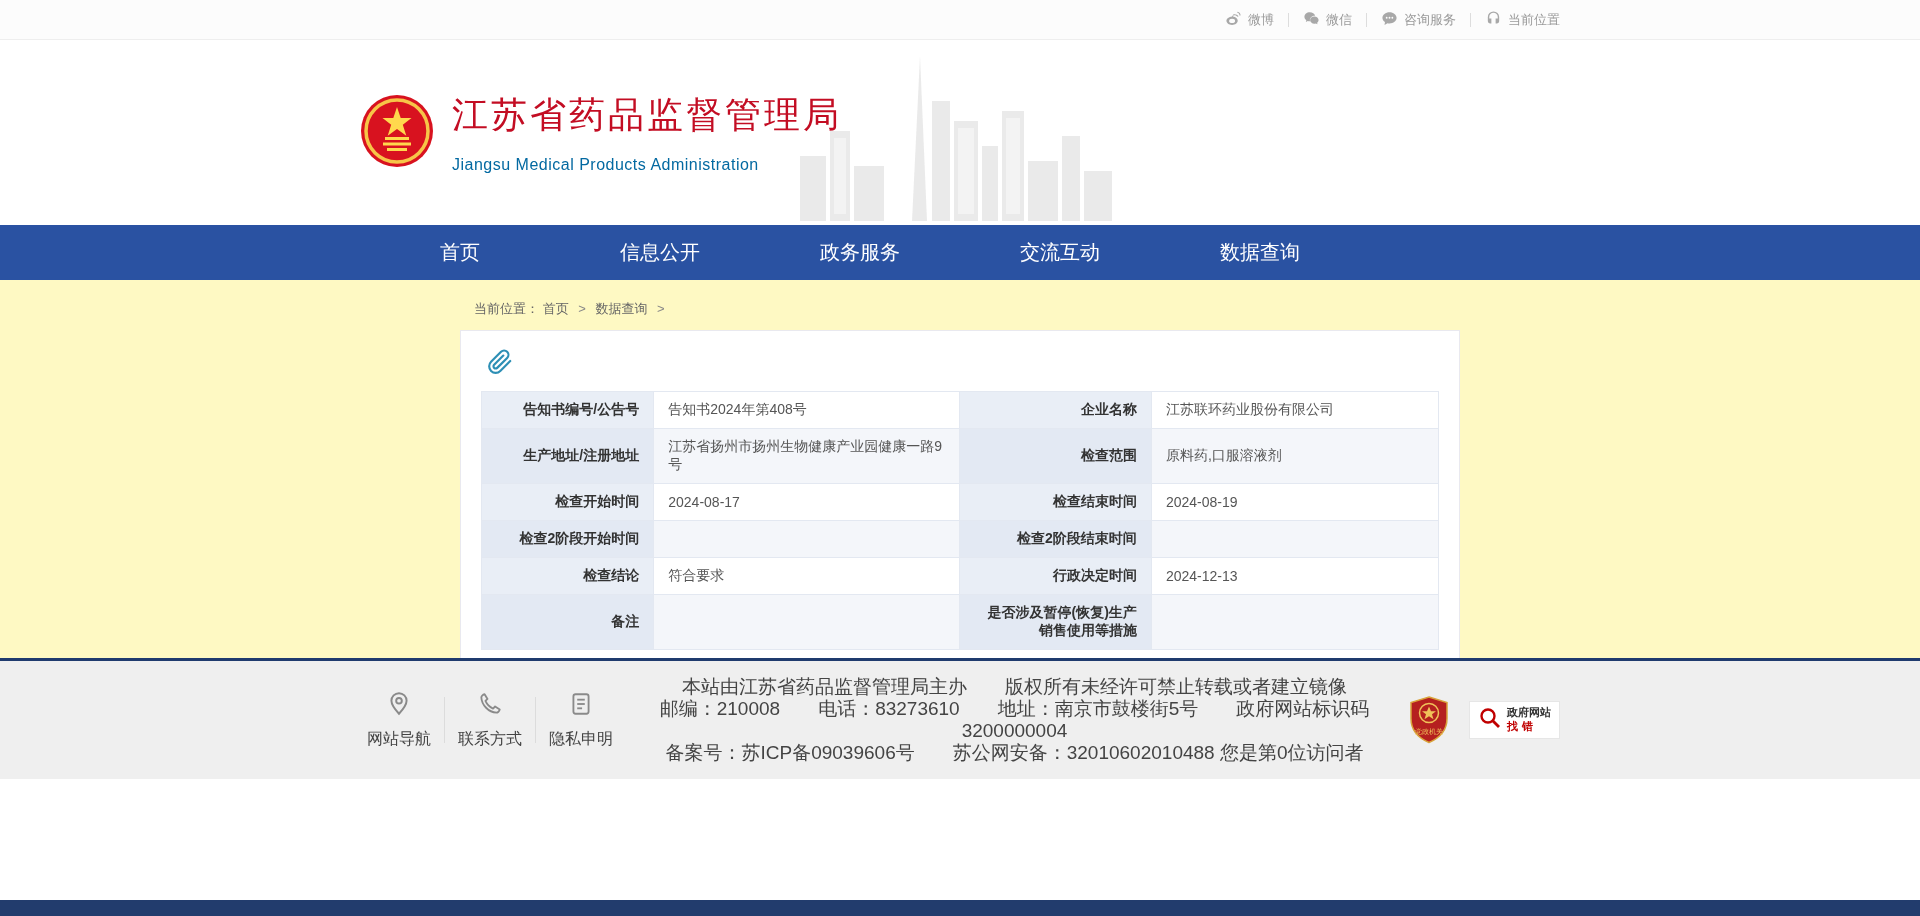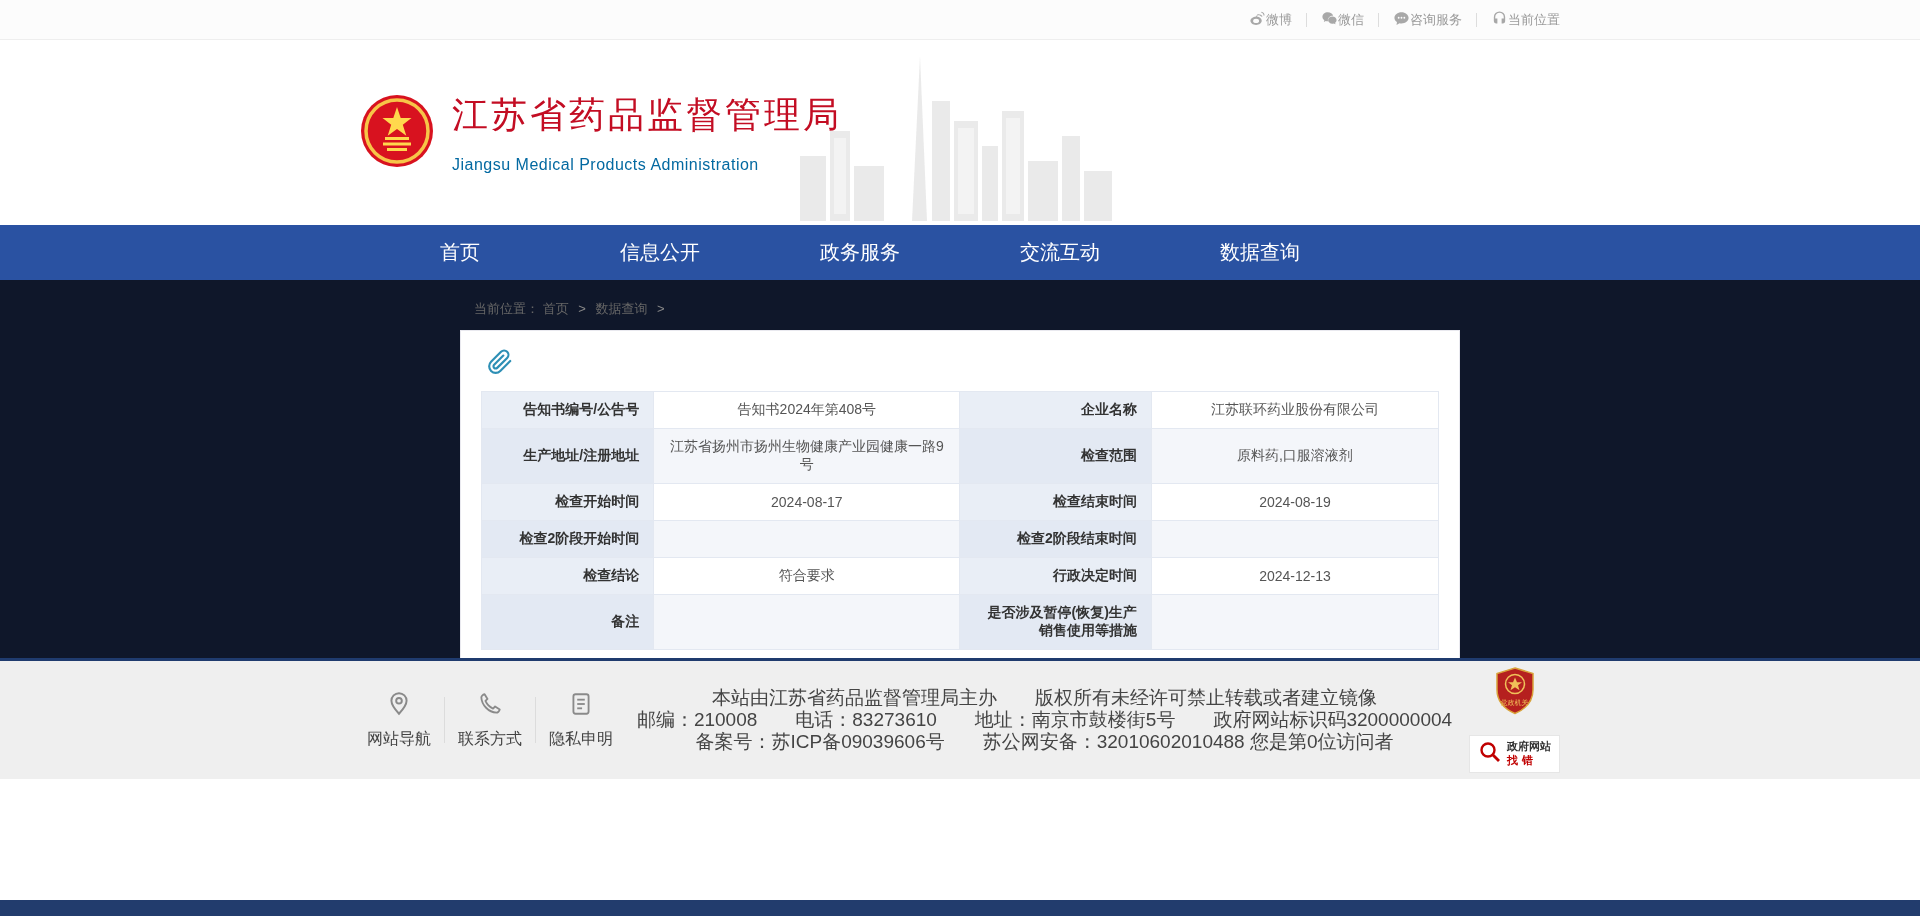--- a/index.html
+++ b/index.html
@@ -3,62 +3,62 @@
 <meta charset="utf-8">
 <style>
   * { margin:0; padding:0; box-sizing:border-box; }
   html,body { width:1920px; height:916px; overflow:hidden; background:#fff;
     font-family:"Liberation Sans","DejaVu Sans",sans-serif; }
   .container { width:1200px; margin:0 auto; position:relative; }
 
   
   .topbar { height:40px; background:#fcfcfc; border-bottom:1px solid #eee; }
   .topbar .container { height:100%; display:flex; align-items:center; justify-content:flex-end; }
-  .top-item { display:inline-flex; align-items:center; color:#9a9a9a; font-size:13px; cursor:pointer; }
+  .top-item { display:inline-flex; align-items:center; gap:6px; color:#9a9a9a; font-size:13px; cursor:pointer; }
   .top-div { width:1px; height:14px; background:#ddd; margin:0 14px; }
 
   
   .header { height:185px; background:#fff; position:relative; }
   .header .container { height:100%; display:flex; align-items:center; }
   .emblem { flex:0 0 auto; }
   .titles { margin-left:18px; }
   .site-title { font-size:36px; font-weight:normal; color:#c30d23; letter-spacing:3px; }
   .site-subtitle { font-size:16px; color:#0369a1; margin-top:16px; letter-spacing:0.5px; }
   .skyline { position:absolute; left:440px; bottom:0; opacity:0.85; pointer-events:none; }
 
   
   .nav { height:55px; background:#2a52a2; }
   .nav .container { display:flex; height:100%; }
   .nav-item { width:200px; line-height:55px; text-align:center; color:#fff; font-size:20px; cursor:pointer; }
 
   
-  .content { height:378px; background:#0f172a; padding-top:16px; overflow:hidden; }
+  .content { height:378px; background:#fef9c3; padding-top:16px; overflow:hidden; }
   .content-wrap { width:1000px; margin:0 auto; }
   .breadcrumb { font-size:13px; color:#666; margin:4px 0 12px 14px; }
   .breadcrumb a { color:#666; text-decoration:none; cursor:pointer; }
   .breadcrumb .sep { margin:0 6px; color:#888; }
   .card { background:#fff; border:1px solid #e9e9ef; padding:16px 20px 26px; }
   .clip { margin:2px 0 12px 6px; }
   table.detail { width:100%; border-collapse:collapse; font-size:14px;border-radius:15px; }
   table.detail th, table.detail td { border:1px solid #e3e8f1; padding:9px 14px; height:36px; vertical-align:middle; }
   table.detail th { background:#e9eef6; color:#333; font-weight:bold; text-align:right; }
-  table.detail td { background:#fff; color:#555; text-align:center; }
+  table.detail td { background:#fff; color:#555; text-align:left; }
   table.detail tr:nth-child(even) th { background:#e3e9f3; }
   table.detail tr:nth-child(even) td { background:#f4f6fa; }
 
   
   .footer-sep { height:3px; background:#1f3b6e; }
   .footer { height:118px; background:#efefef; }
   .footer .container { height:100%; display:flex; align-items:center; }
   .flinks { display:flex; align-items:center; }
   .flink { width:78px; text-align:center; cursor:pointer; }
   .flink .lbl { display:block; margin-top:8px; font-size:16px; color:#444; }
   .fdiv { width:1px; height:46px; background:#dcdcdc; margin:0 6px; }
   .ftext { flex:1; text-align:center; font-size:19px; color:#444; line-height:22px; }
-  .fbadges { display:flex; align-items:center; gap:20px;flex-direction:column; }
+  .fbadges { display:flex; align-items:center; gap:20px; }
   .badge1 { position:relative; width:40px; height:48px; cursor:pointer; }
   .badge1-label { position:absolute; left:0; right:0; bottom:7px; text-align:center; font-size:7px; color:#f0c159; }
   .badge2 { display:flex; align-items:center; gap:5px; background:#fff; border:1px solid #e6e6e6; padding:4px 8px; cursor:pointer; }
   .badge2 .t1 { font-size:11px; color:#333; font-weight:bold; display:block; line-height:13px; }
   .badge2 .t2 { font-size:11px; color:#c00000; font-weight:bold; display:block; line-height:15px; letter-spacing:4px; }
 
   .white-gap { height:121px; background:#fff; }
   .bottombar { height:16px; background:#223c6d; }
 </style>
 </head>

